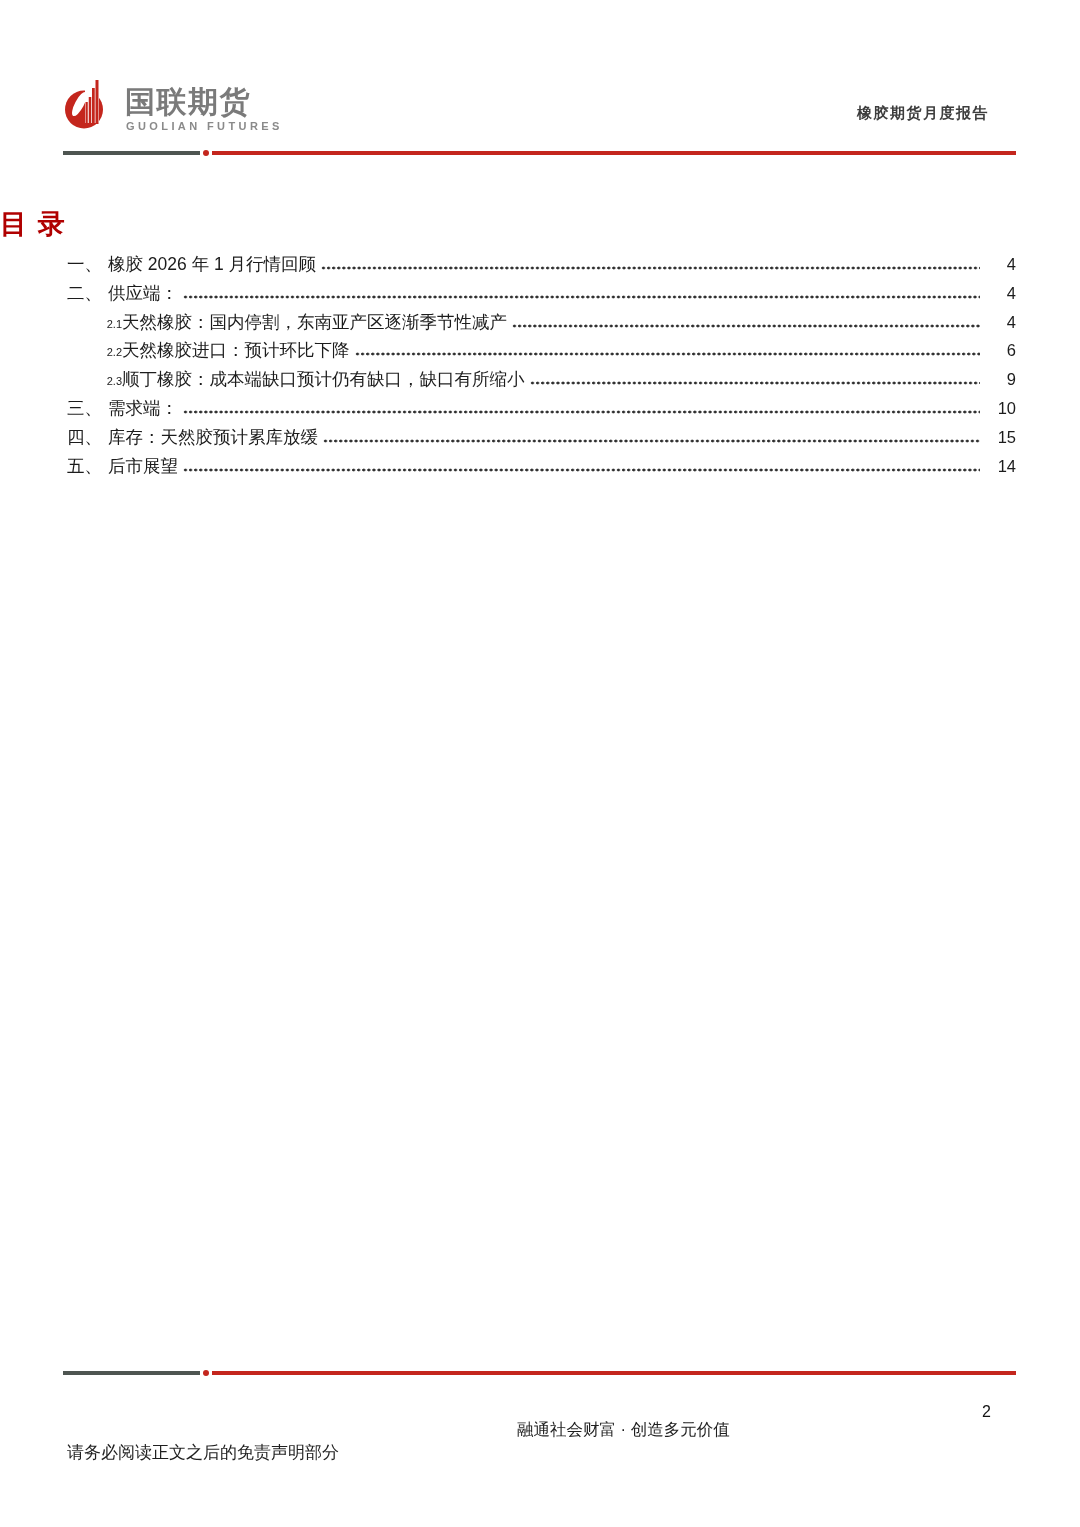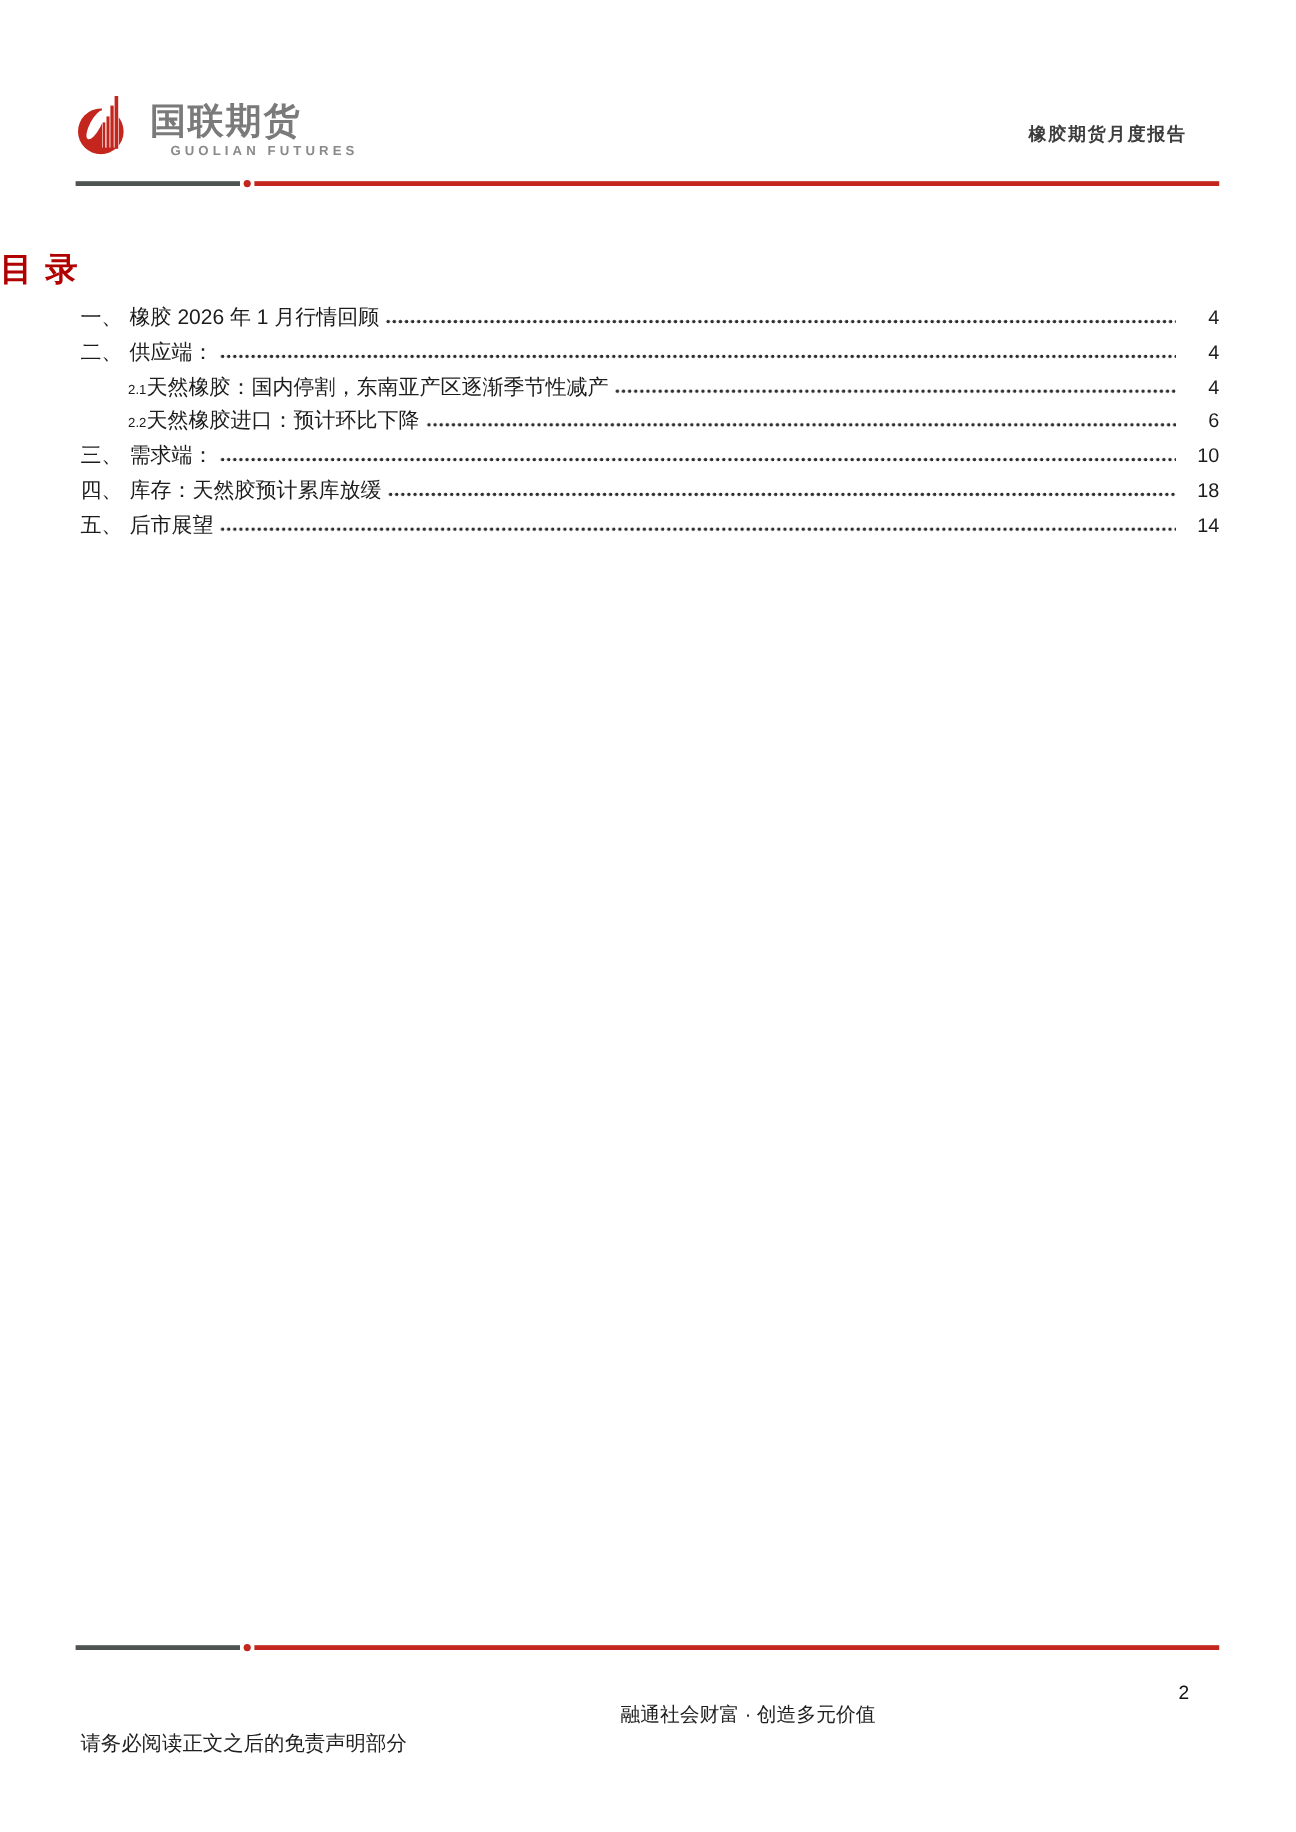--- a/index.html
+++ b/index.html
@@ -14,21 +14,21 @@
   
   .logo-emblem { position:absolute; left:65px; top:79px; width:44px; height:50px; }
   .logo-cn {
     position:absolute; left:125px; top:87px;
     font-size:30px; font-weight:bold; letter-spacing:1.5px;
     color:#7a7a7a; font-family:"Liberation Sans",sans-serif; line-height:1;
   }
   .logo-en {
     position:absolute; left:126px; top:121px;
     font-size:11px; font-weight:600; letter-spacing:3.4px;
-    color:#8a8a8a; font-family:"Liberation Sans",sans-serif; line-height:1;margin-left:16px;
+    color:#8a8a8a; font-family:"Liberation Sans",sans-serif; line-height:1;
   }
   .report-type {
     position:absolute; right:64px; top:104px;
     font-size:15px; font-weight:600; letter-spacing:1.5px;
     color:#3d3d3d; font-family:"Liberation Serif","DejaVu Serif",serif; line-height:1.2;
   }
 
   
   .rule { position:absolute; left:63px; width:953px; height:6px; display:flex; align-items:center; }
   .rule-header { top:150px; }
@@ -123,31 +123,37 @@
         <span class="toc-label">天然橡胶：国内停割，东南亚产区逐渐季节性减产</span>
         <span class="toc-leader"></span>
         <span class="toc-page">4</span>
       </div>
       <div class="toc-row lvl2">
         <span class="toc-marker">2.2</span>
         <span class="toc-label">天然橡胶进口：预计环比下降</span>
         <span class="toc-leader"></span>
         <span class="toc-page">6</span>
       </div>
+      <div class="toc-row lvl2">
+        <span class="toc-marker">2.3</span>
+        <span class="toc-label">顺丁橡胶：成本端缺口预计仍有缺口，缺口有所缩小</span>
+        <span class="toc-leader"></span>
+        <span class="toc-page">9</span>
+      </div>
       <div class="toc-row lvl1">
         <span class="toc-marker">三、</span>
         <span class="toc-label">需求端：</span>
         <span class="toc-leader"></span>
         <span class="toc-page">10</span>
       </div>
       <div class="toc-row lvl1">
         <span class="toc-marker">四、</span>
         <span class="toc-label">库存：天然胶预计累库放缓</span>
         <span class="toc-leader"></span>
-        <span class="toc-page">18</span>
+        <span class="toc-page">15</span>
       </div>
       <div class="toc-row lvl1">
         <span class="toc-marker">五、</span>
         <span class="toc-label">后市展望</span>
         <span class="toc-leader"></span>
         <span class="toc-page">14</span>
       </div>
     </div>
 
   <div>

